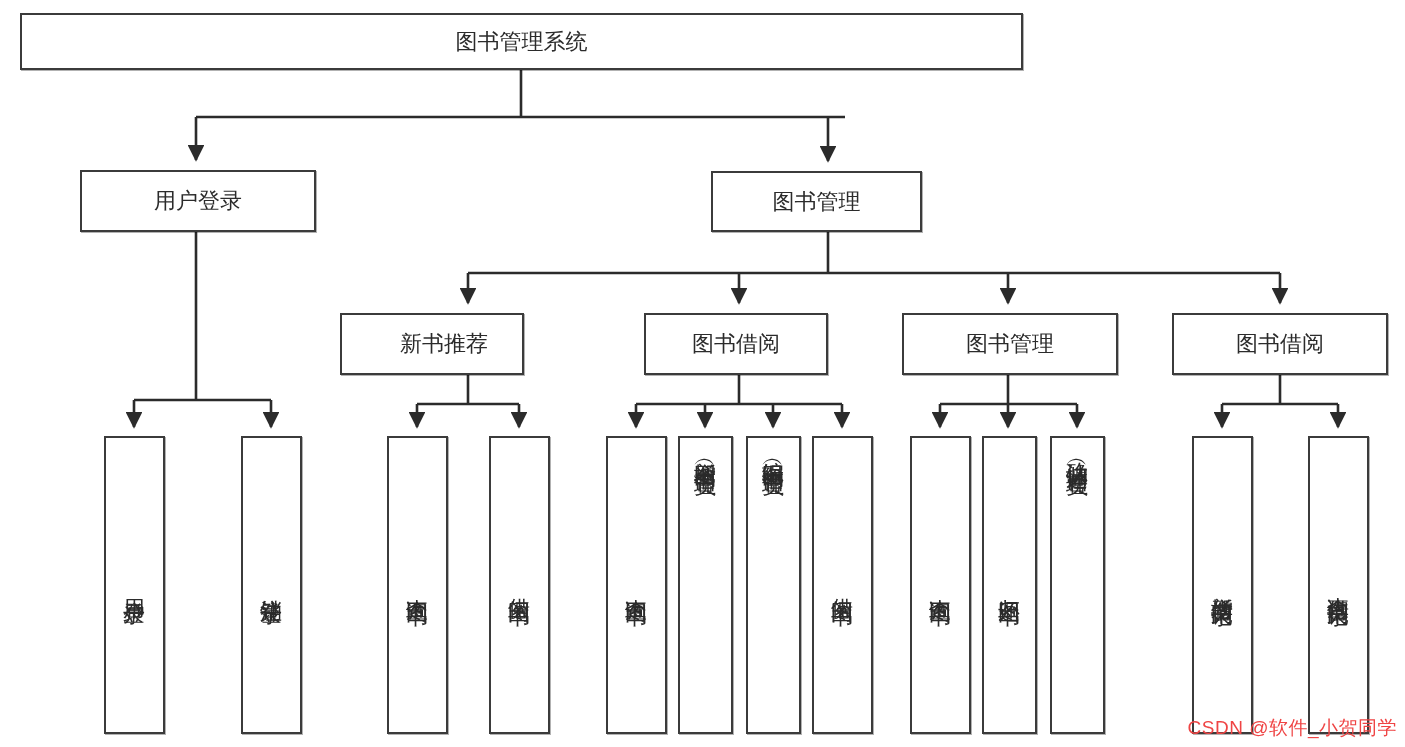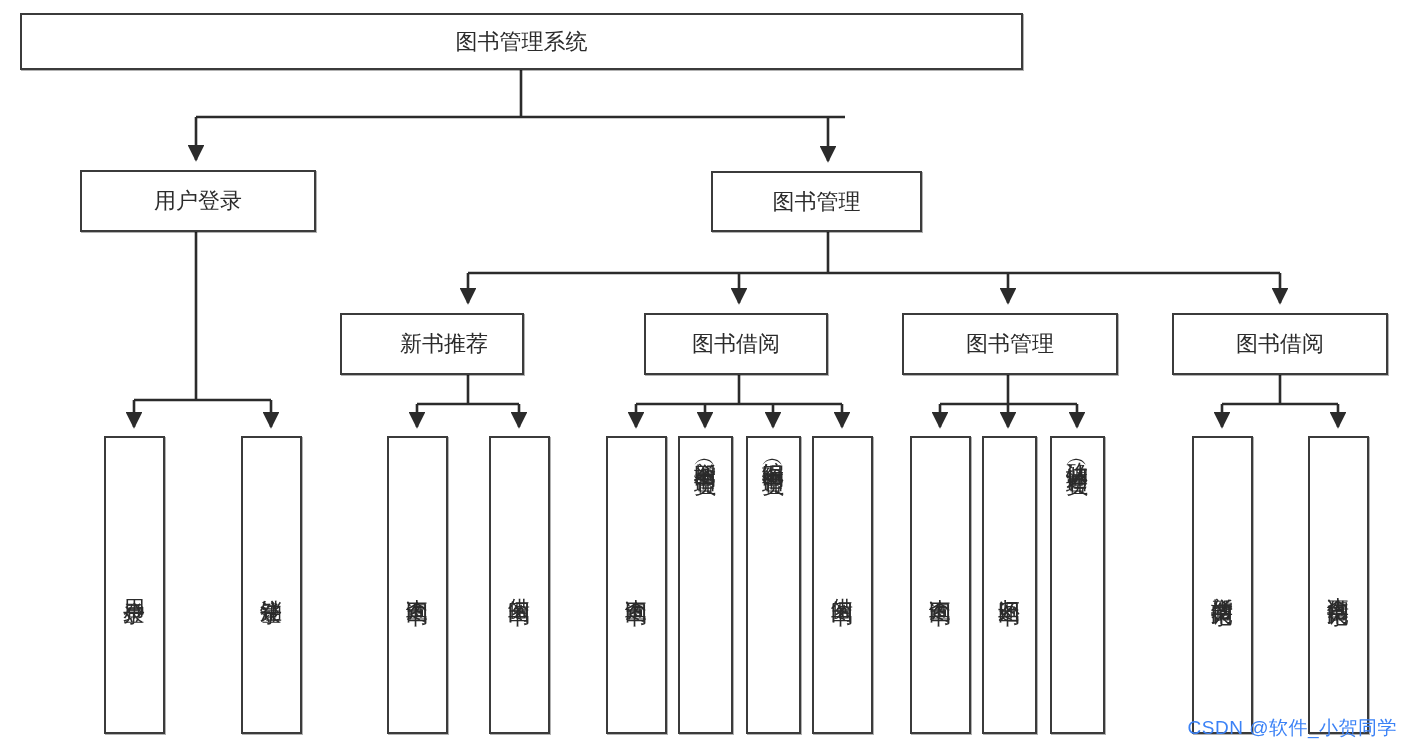--- a/index.html
+++ b/index.html
@@ -67,21 +67,21 @@
   }
   .node.vert.mid {
     align-items: center;
     padding-top: 0;
   }
   #watermark {
     position: absolute;
     right: 8px;
     bottom: 6px;
     font-size: 19px;
-    color: #3b82f6;
+    color: #ef4444;
     letter-spacing: 0.5px;
     user-select: none;
     white-space: nowrap;
   }
 </style>
 </head>
 <body>
 
 <div id="diagram-root">
 

